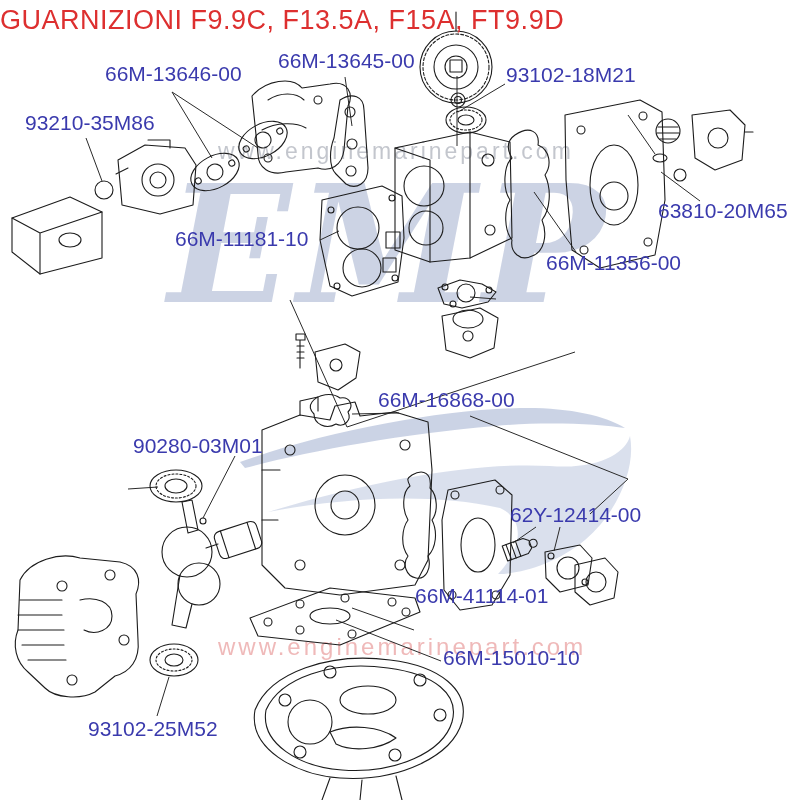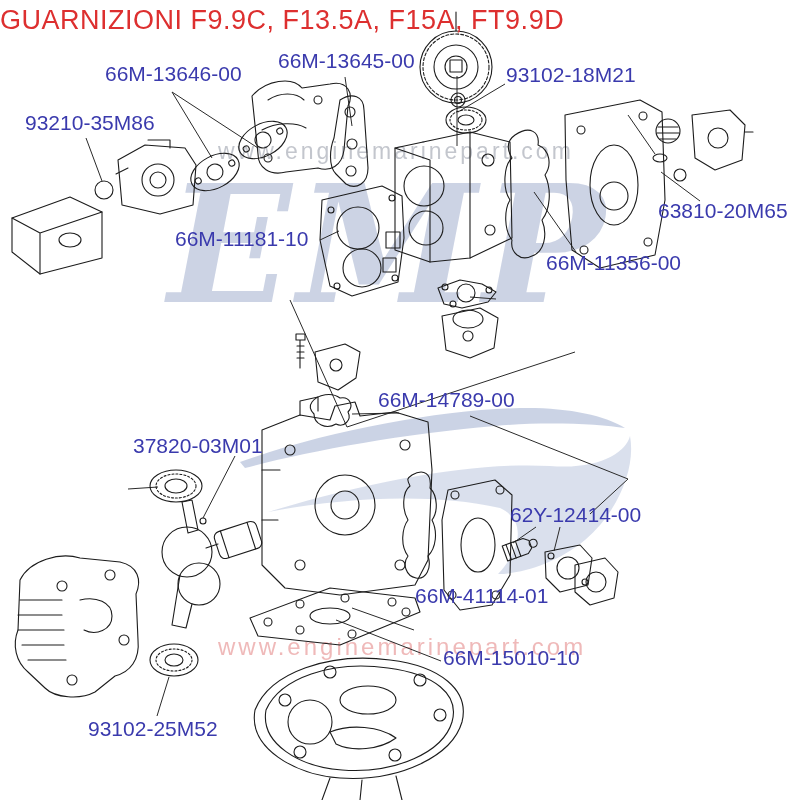--- a/index.html
+++ b/index.html
@@ -309,20 +309,20 @@
 
   <div class="title">GUARNIZIONI F9.9C, F13.5A, F15A, FT9.9D</div>
 
   <div class="plabel" style="left:105px;top:62px">66M-13646-00</div>
   <div class="plabel" style="left:278px;top:49px">66M-13645-00</div>
   <div class="plabel" style="left:506px;top:63px">93102-18M21</div>
   <div class="plabel" style="left:25px;top:111px">93210-35M86</div>
   <div class="plabel" style="left:658px;top:199px">63810-20M65</div>
   <div class="plabel" style="left:175px;top:227px">66M-11181-10</div>
   <div class="plabel" style="left:546px;top:251px">66M-11356-00</div>
-  <div class="plabel" style="left:378px;top:388px">66M-14789-00</div>
-  <div class="plabel" style="left:133px;top:434px">37820-03M01</div>
+  <div class="plabel" style="left:378px;top:388px">66M-16868-00</div>
+  <div class="plabel" style="left:133px;top:434px">90280-03M01</div>
   <div class="plabel" style="left:510px;top:503px">62Y-12414-00</div>
   <div class="plabel" style="left:415px;top:584px">66M-41114-01</div>
   <div class="plabel" style="left:443px;top:646px">66M-15010-10</div>
   <div class="plabel" style="left:88px;top:717px">93102-25M52</div>
 
 </div>
 
 </body></html>

